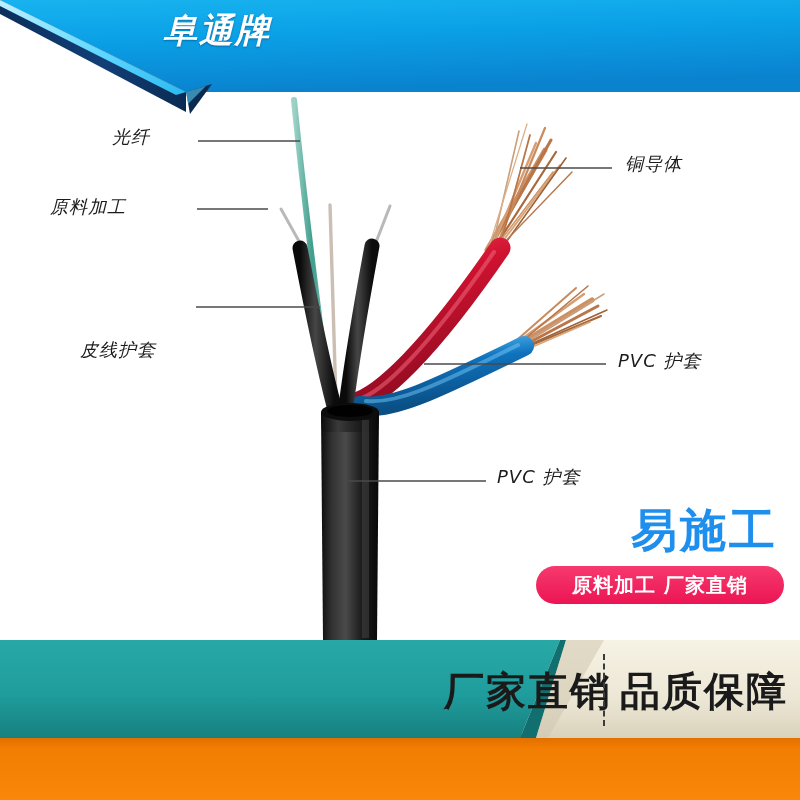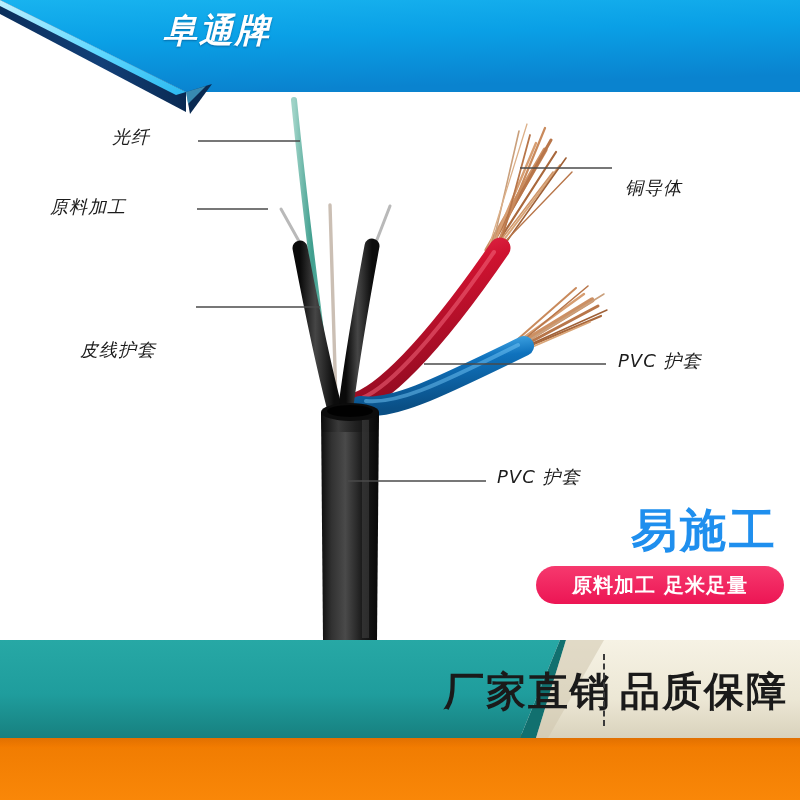--- a/index.html
+++ b/index.html
@@ -277,26 +277,26 @@
     <path d="M0 0 L186 92 L176 95 L0 6 Z" fill="url(#gRibbonEdge)"></path>
     <path d="M186 92 L212 84 L190 114 Z" fill="#0a2a52"></path>
     <path d="M186 92 L206 86 L188 104 Z" fill="#5fd8ff" opacity=".55"></path>
   </svg>
   <div class="brand-text">阜通牌</div>
 
   <div class="callout left" style="left:112px; top:125px;">光纤</div>
   <div class="callout left" style="left:50px; top:195px;">原料加工</div>
   <div class="callout left" style="left:80px; top:290px;margin-top:48px;">皮线护套</div>
 
-  <div class="callout right" style="left:625px; top:152px;margin-top:24px;">铜导体</div>
+  <div class="callout right" style="left:625px; top:152px;">铜导体</div>
   <div class="callout right" style="left:618px; top:349px;">PVC  护套</div>
   <div class="callout right" style="left:497px; top:465px;">PVC  护套</div>
 
   <div class="promo-blue promo-line2">易施工</div>
-  <div class="pill">原料加工  足米足量</div>
+  <div class="pill">原料加工  厂家直销</div>
 
   <svg class="bottom-banner" viewBox="0 0 800 164">
     <defs>
       <linearGradient id="gTeal" x1="0" y1="0" x2="0" y2="1">
         <stop offset="0%" stop-color="#27a8a5"></stop>
         <stop offset="55%" stop-color="#1f9d9d"></stop>
         <stop offset="100%" stop-color="#17807f"></stop>
       </linearGradient>
       <linearGradient id="gCream" x1="0" y1="0" x2="0" y2="1">
         <stop offset="0%" stop-color="#f6f2e4"></stop>

